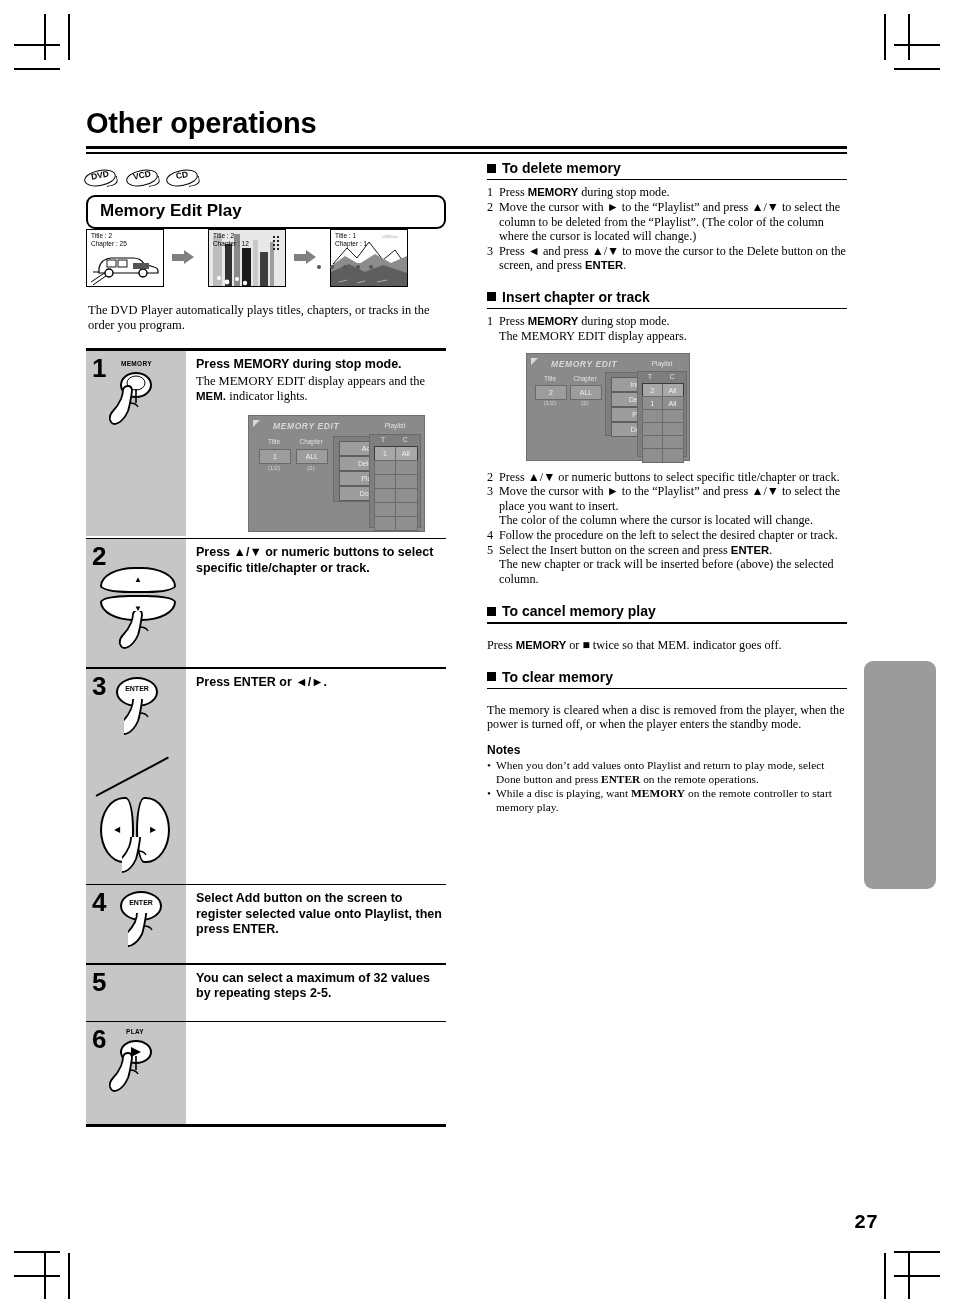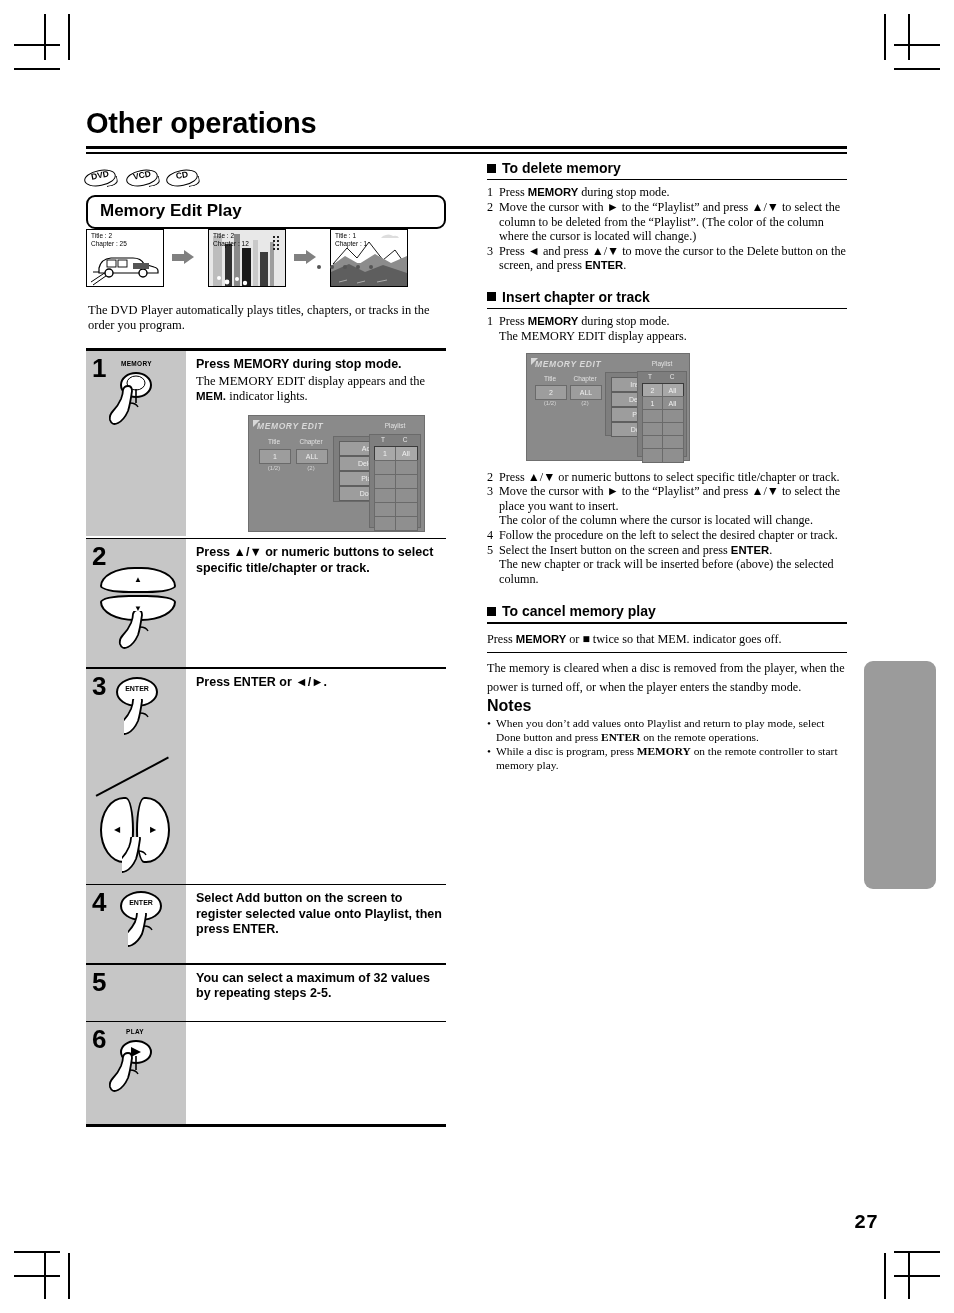--- a/index.html
+++ b/index.html
@@ -148,35 +148,36 @@
     font-family:"Liberation Sans", sans-serif;font-weight:bold;font-size:14px;
     display:flex;align-items:center;gap:6px;margin:0;
   }
   .h2 .sq{width:9px;height:9px;background:#000;display:inline-block;}
   .h2-rule{height:1.4px;background:#000;margin-top:3px;}
   .olist{margin:5px 0 0 0;padding:0;list-style:none;font-size:12.2px;line-height:14.6px;}
   .olist li{display:flex;margin-bottom:0px;}
   .olist .n{width:12px;flex:0 0 12px;}
   .olist .t{flex:1;}
   .olist b,.para b{font-family:"Liberation Sans", sans-serif;font-size:11.3px;}
-  .para{font-size:12.2px;line-height:19px;margin:6px 0 0 0;}
+  .para{font-size:12.2px;line-height:14px;margin:14px 0 0 0;}
   .notes-h{
-    font-family:"Liberation Sans", sans-serif;font-weight:bold;font-size:16px;
+    font-family:"Liberation Sans", sans-serif;font-weight:bold;font-size:12px;
+    margin-top:12px;
   }
   .notes{margin:2px 0 0 0;padding:0;list-style:none;font-size:11.4px;line-height:13.6px;}
   .notes li{display:flex;}
   .notes .b{width:9px;flex:0 0 9px;}
 
   
   .osd{
     background:#8a8a8a;border:1px solid #6f6f6f;position:relative;
     font-family:"Liberation Sans", sans-serif;
   }
   .osd .tl{
-    position:absolute;left:8px;top:5px;font-size:8.5px;font-weight:bold;
+    position:absolute;left:24px;top:5px;font-size:8.5px;font-weight:bold;
     font-style:italic;color:#d8d8d8;letter-spacing:.6px;
   }
   .osd .corner{
     position:absolute;left:4px;top:4px;width:0;height:0;
     border-top:7px solid #d8d8d8;border-right:7px solid transparent;
   }
   .osd .colh{
     position:absolute;font-size:6.5px;color:#e2e2e2;text-align:center;width:34px;
   }
   .osd .val{
@@ -632,32 +633,36 @@
       </li>
     </ul>
 
     <div class="h2" style="margin-top:17px;">
       <span class="sq"></span>
       <span>To cancel memory play</span>
     </div>
     <div class="h2-rule"></div>
     <p class="para"><span>Press </span><b>MEMORY</b><span> or ■  twice so that MEM. indicator goes off.</span></p>
 
+    <div class="h2" style="margin-top:17px;">
+      <span class="sq"></span>
+      <span>To clear memory</span>
+    </div>
     <div class="h2-rule"></div>
     <p class="para">The memory is cleared when a disc is removed from the player, when the power is turned off, or when the player enters the standby mode.</p>
 
     <div class="notes-h">Notes</div>
     <ul class="notes">
       <li>
         <span class="b">•</span>
         <span><span>When you don’t add values onto Playlist and return to play mode, select Done button and press </span><b>ENTER</b><span> on the remote operations.</span></span>
       </li>
       <li style="margin-top:1px;">
         <span class="b">•</span>
-        <span><span>While a disc is program, press </span><b>MEMORY</b><span> on the remote controller to start memory play.</span></span>
+        <span><span>While a disc is playing, want </span><b>MEMORY</b><span> on the remote controller to start memory play.</span></span>
       </li>
     </ul>
   </div>
 
   <div class="tab"></div>
 
   <div class="pageno">27</div>
 
 </div>
 

